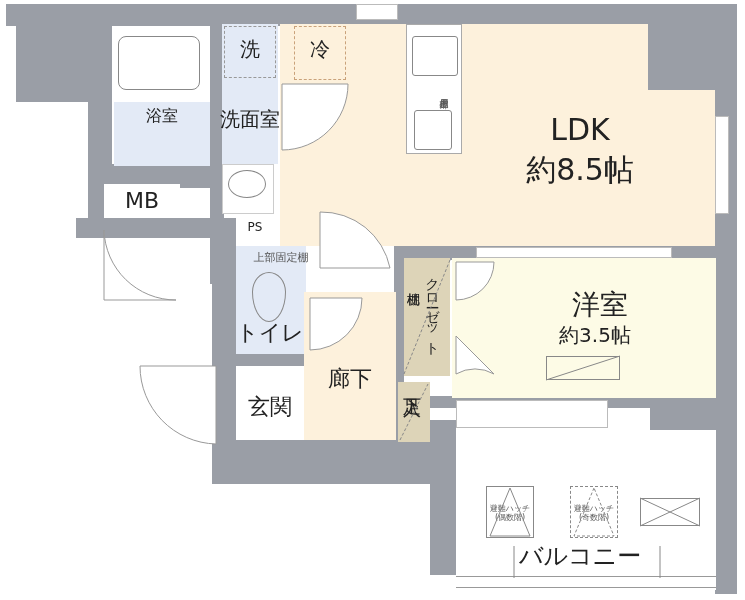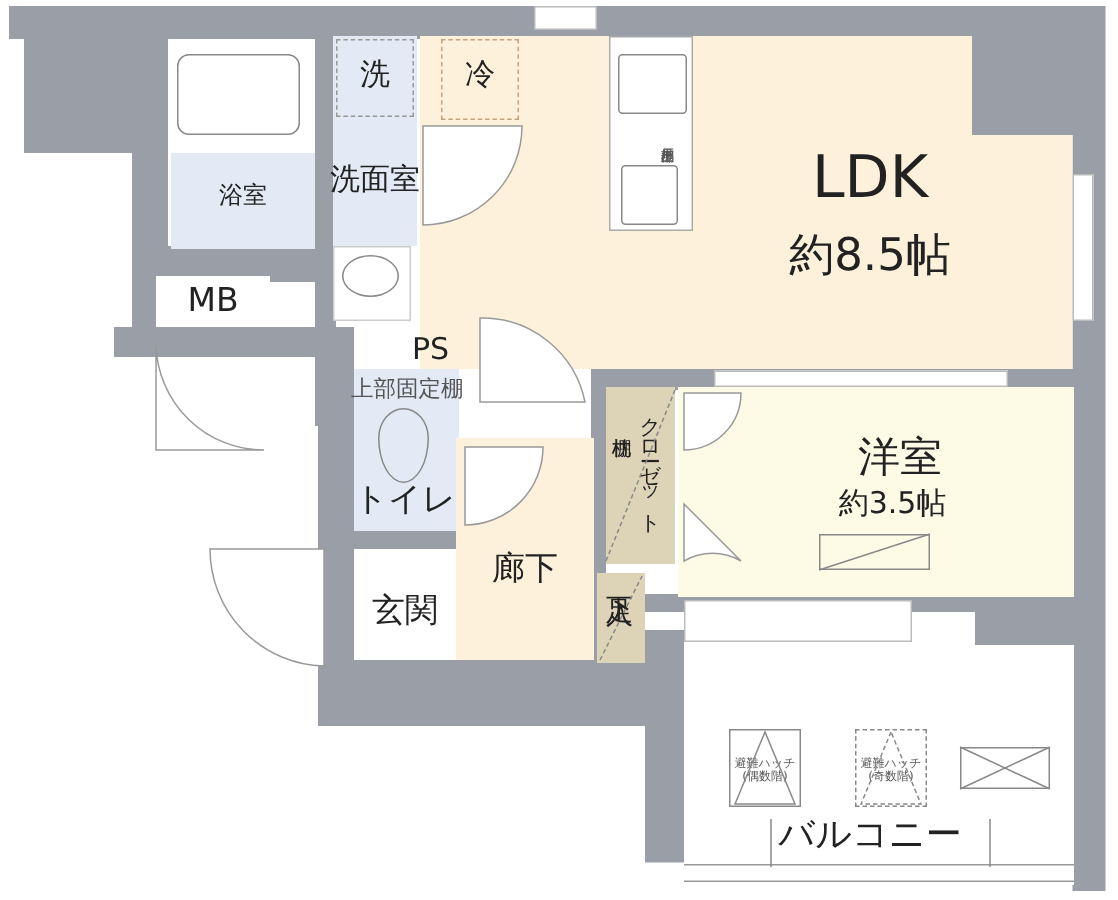--- a/index.html
+++ b/index.html
@@ -27,55 +27,55 @@
 <div class="abs wall" style="left:715px;top:4px;width:22px;height:590px;"></div>
 <div class="abs wall" style="left:650px;top:396px;width:86px;height:92px;"></div>
 <div class="abs wall" style="left:394px;top:246px;width:324px;height:14px;"></div>
 <div class="abs wall" style="left:394px;top:246px;width:10px;height:206px;"></div>
 <div class="abs wall" style="left:394px;top:396px;width:324px;height:12px;"></div>
 <div class="abs wall" style="left:460px;top:24px;width:10px;height:70px;"></div>
 <div class="abs wall" style="left:232px;top:354px;width:80px;height:12px;"></div>
 
 <div class="abs" style="left:280px;top:24px;width:368px;height:222px;background:#fdf1dc;"></div>
 <div class="abs" style="left:600px;top:90px;width:115px;height:156px;background:#fdf1dc;"></div>
-<div class="lbl" style="left:520px;top:96px;width:120px;font-size:39px;text-align:center;">LDK</div>
+<div class="lbl" style="left:520px;top:112px;width:120px;font-size:30px;text-align:center;">LDK</div>
 <div class="lbl" style="left:500px;top:150px;width:160px;font-size:30px;">約8.5帖</div>
 
 <div class="abs" style="left:715px;top:116px;width:14px;height:98px;background:#fff;border:1px solid #bbb;"></div>
 
 <div class="abs" style="left:356px;top:4px;width:42px;height:16px;background:#fff;border:1px solid #bbb;"></div>
 
 <div class="abs" style="left:406px;top:24px;width:56px;height:130px;background:#fff;border:1px solid #aaa;"></div>
 <div class="abs" style="left:412px;top:36px;width:46px;height:40px;border:1px solid #888;border-radius:3px;"></div>
 <div class="abs" style="left:414px;top:110px;width:38px;height:40px;border:1px solid #888;border-radius:3px;"></div>
 <div class="lbl vert" style="left:437px;top:92px;font-size:9px;color:#555;">上部吊戸棚</div>
 
 <div class="abs" style="left:294px;top:26px;width:52px;height:54px;border:1px dashed #c9a27a;"></div>
 <div class="lbl" style="left:294px;top:36px;width:52px;font-size:20px;">冷</div>
 
 <div class="abs" style="left:114px;top:26px;width:96px;height:76px;background:#fff;"></div>
 <div class="abs" style="left:118px;top:36px;width:82px;height:54px;border:1px solid #888;border-radius:8px;"></div>
 <div class="abs" style="left:114px;top:102px;width:96px;height:64px;background:#e3eaf6;"></div>
-<div class="lbl" style="left:114px;top:120px;width:96px;font-size:16px;">浴室</div>
+<div class="lbl" style="left:114px;top:106px;width:96px;font-size:16px;">浴室</div>
 
 <div class="abs" style="left:222px;top:24px;width:56px;height:140px;background:#e3eaf6;"></div>
 <div class="abs" style="left:224px;top:26px;width:52px;height:52px;border:1px dashed #999;"></div>
 <div class="lbl" style="left:224px;top:36px;width:52px;font-size:20px;">洗</div>
 <div class="lbl" style="left:216px;top:106px;width:68px;font-size:20px;">洗面室</div>
 <div class="abs" style="left:222px;top:164px;width:52px;height:50px;background:#fff;border:1px solid #ccc;"></div>
 <div class="abs" style="left:228px;top:170px;width:38px;height:28px;border:1px solid #888;border-radius:50%;"></div>
 
 <div class="abs" style="left:104px;top:184px;width:76px;height:34px;background:#fff;"></div>
 <div class="lbl" style="left:104px;top:188px;width:76px;font-size:22px;">MB</div>
 
 <div class="abs" style="left:236px;top:220px;width:38px;height:24px;background:#fff;"></div>
-<div class="lbl" style="left:236px;top:220px;width:38px;font-size:20px;padding-left:32px;">PS</div>
+<div class="lbl" style="left:236px;top:220px;width:38px;font-size:12px;">PS</div>
 
 <div class="abs" style="left:236px;top:246px;width:70px;height:108px;background:#e3eaf6;"></div>
-<div class="lbl" style="left:234px;top:250px;width:74px;font-size:15px;color:#555;font-family:Liberation Mono, monospace;">上部固定棚</div>
+<div class="lbl" style="left:244px;top:250px;width:74px;font-size:11px;color:#555;font-family:Liberation Mono, monospace;">上部固定棚</div>
 <div class="abs" style="left:252px;top:272px;width:34px;height:50px;border:1px solid #888;border-radius:50% 50% 50% 50%/40% 40% 60% 60%;"></div>
 <div class="lbl" style="left:230px;top:318px;width:80px;font-size:22px;">トイレ</div>
 
 <div class="abs" style="left:304px;top:292px;width:92px;height:148px;background:#fdf1dc;"></div>
 <div class="lbl" style="left:304px;top:364px;width:92px;font-size:22px;">廊下</div>
 
 <div class="abs" style="left:236px;top:366px;width:68px;height:74px;background:#fff;"></div>
 <div class="lbl" style="left:236px;top:392px;width:68px;font-size:22px;">玄関</div>
 
 <div class="abs" style="left:404px;top:258px;width:46px;height:118px;background:#ddd4b8;"></div>

